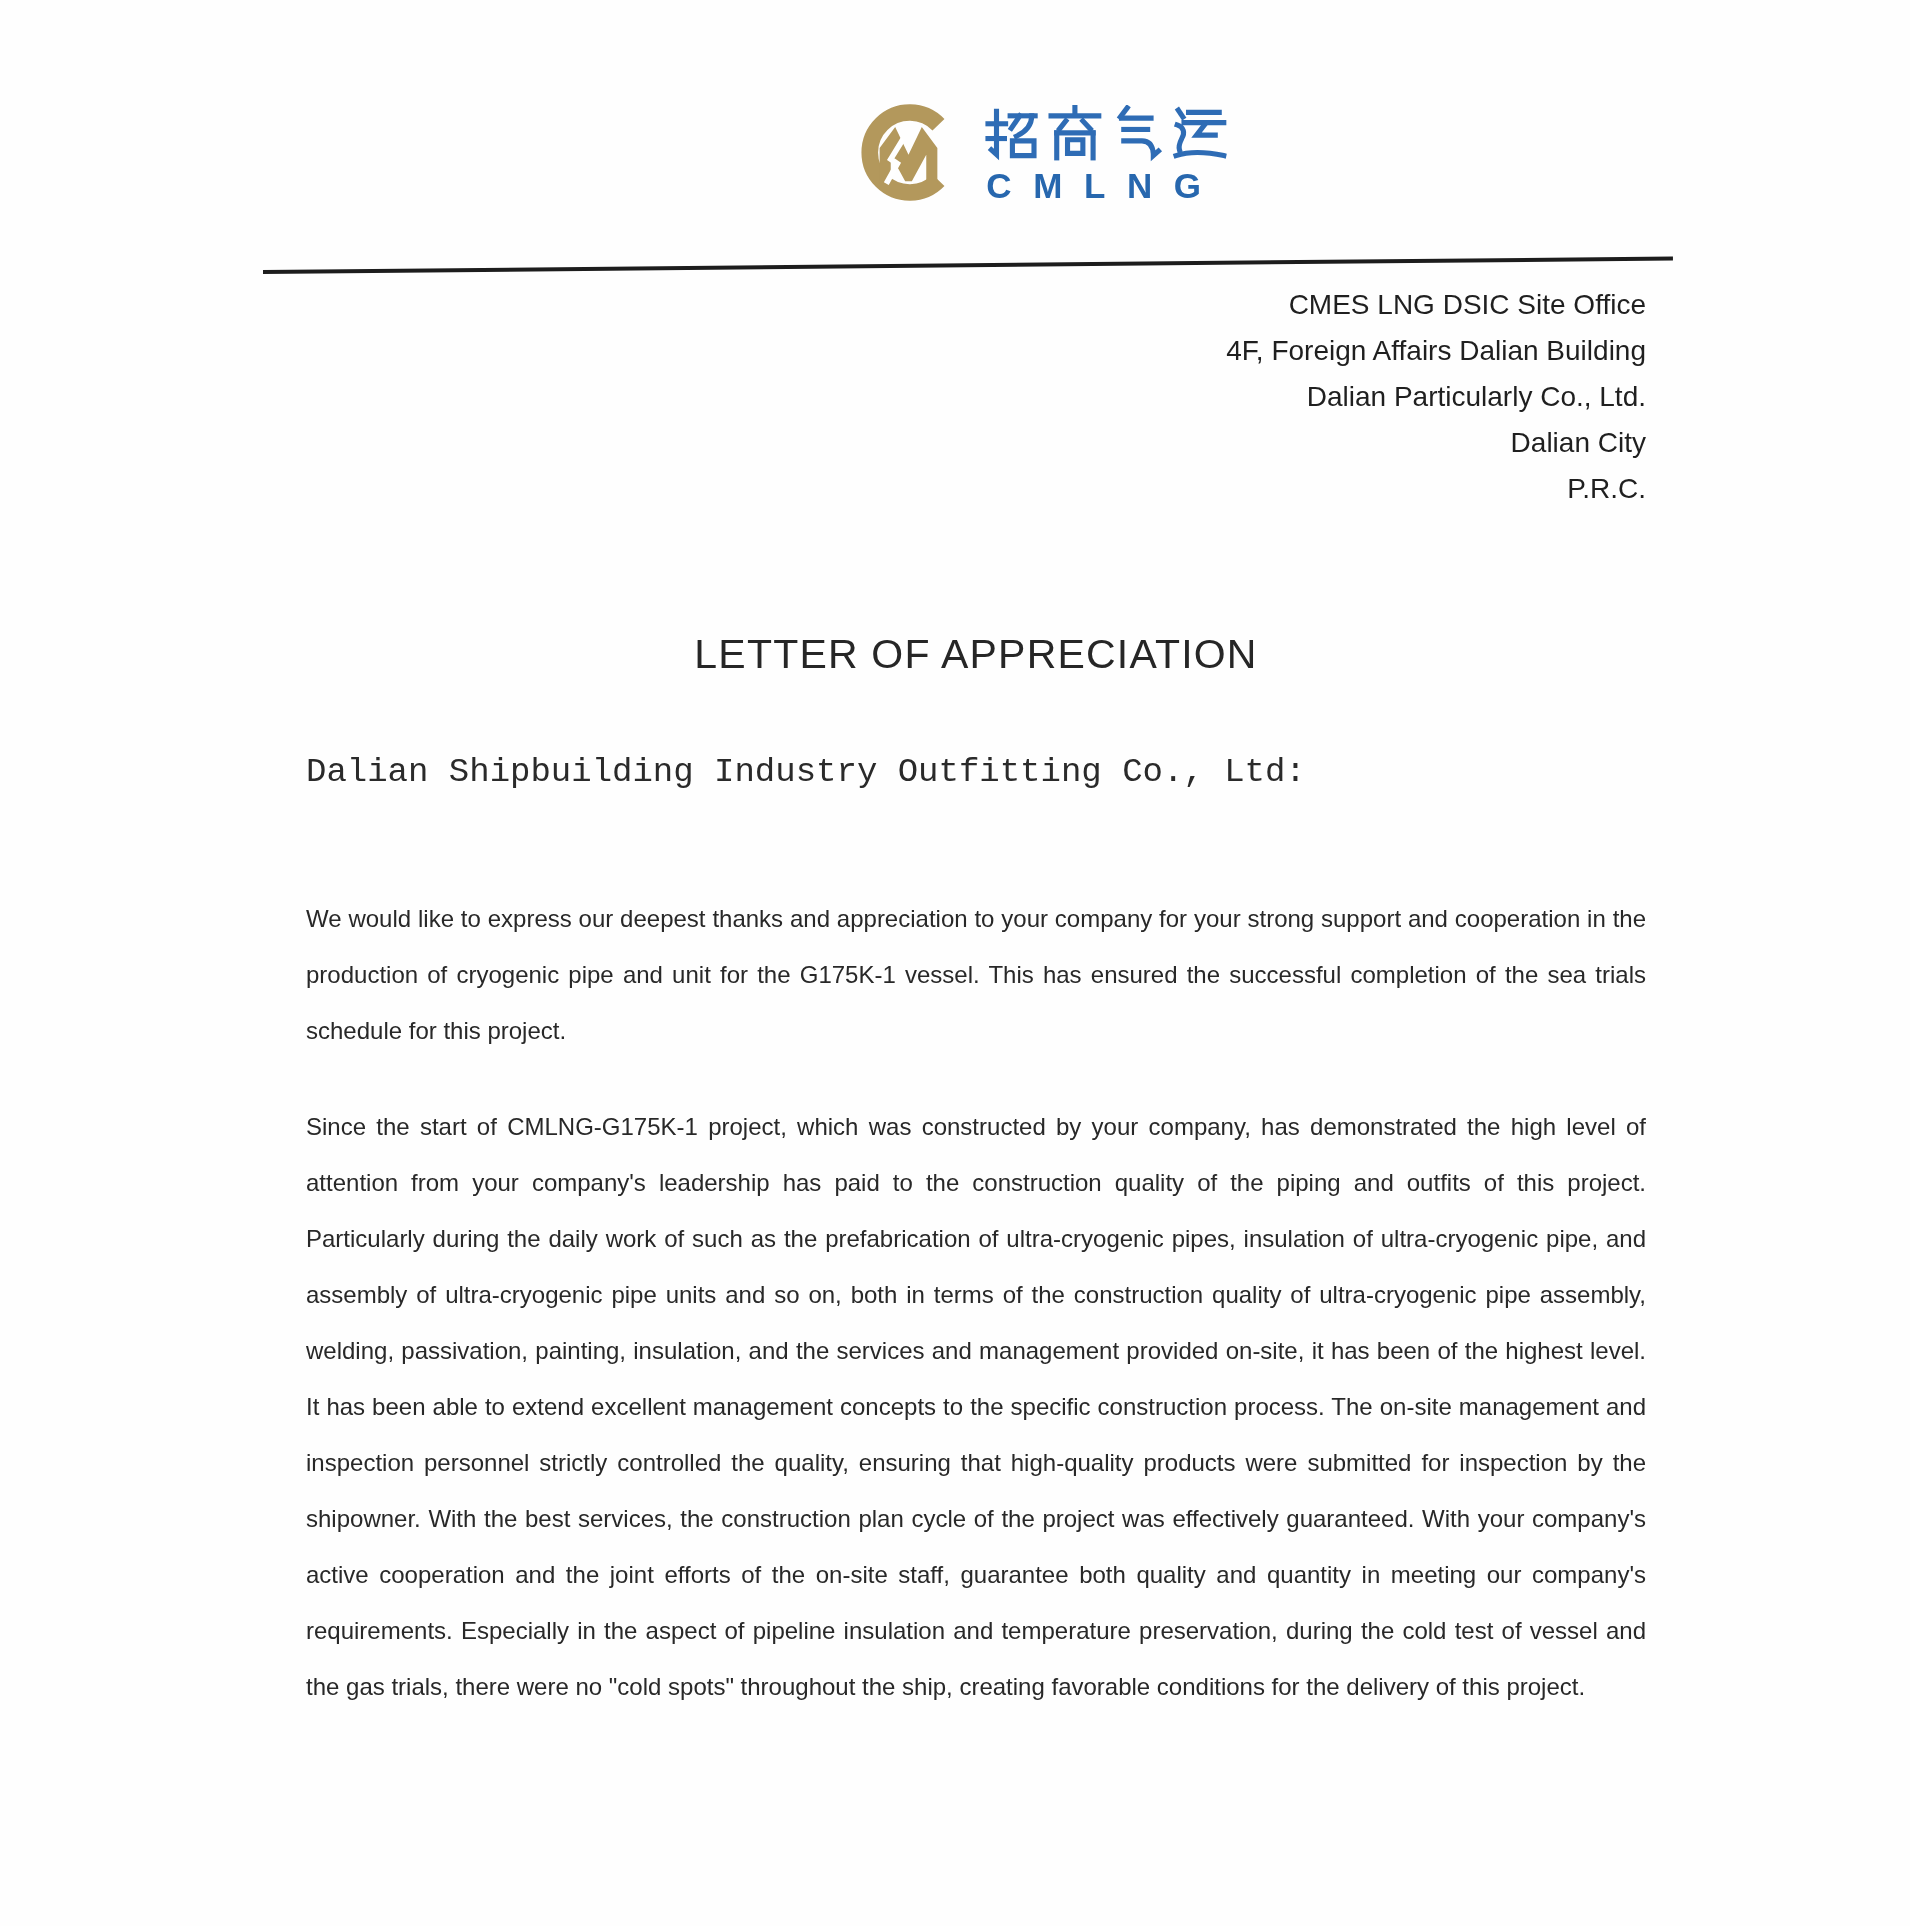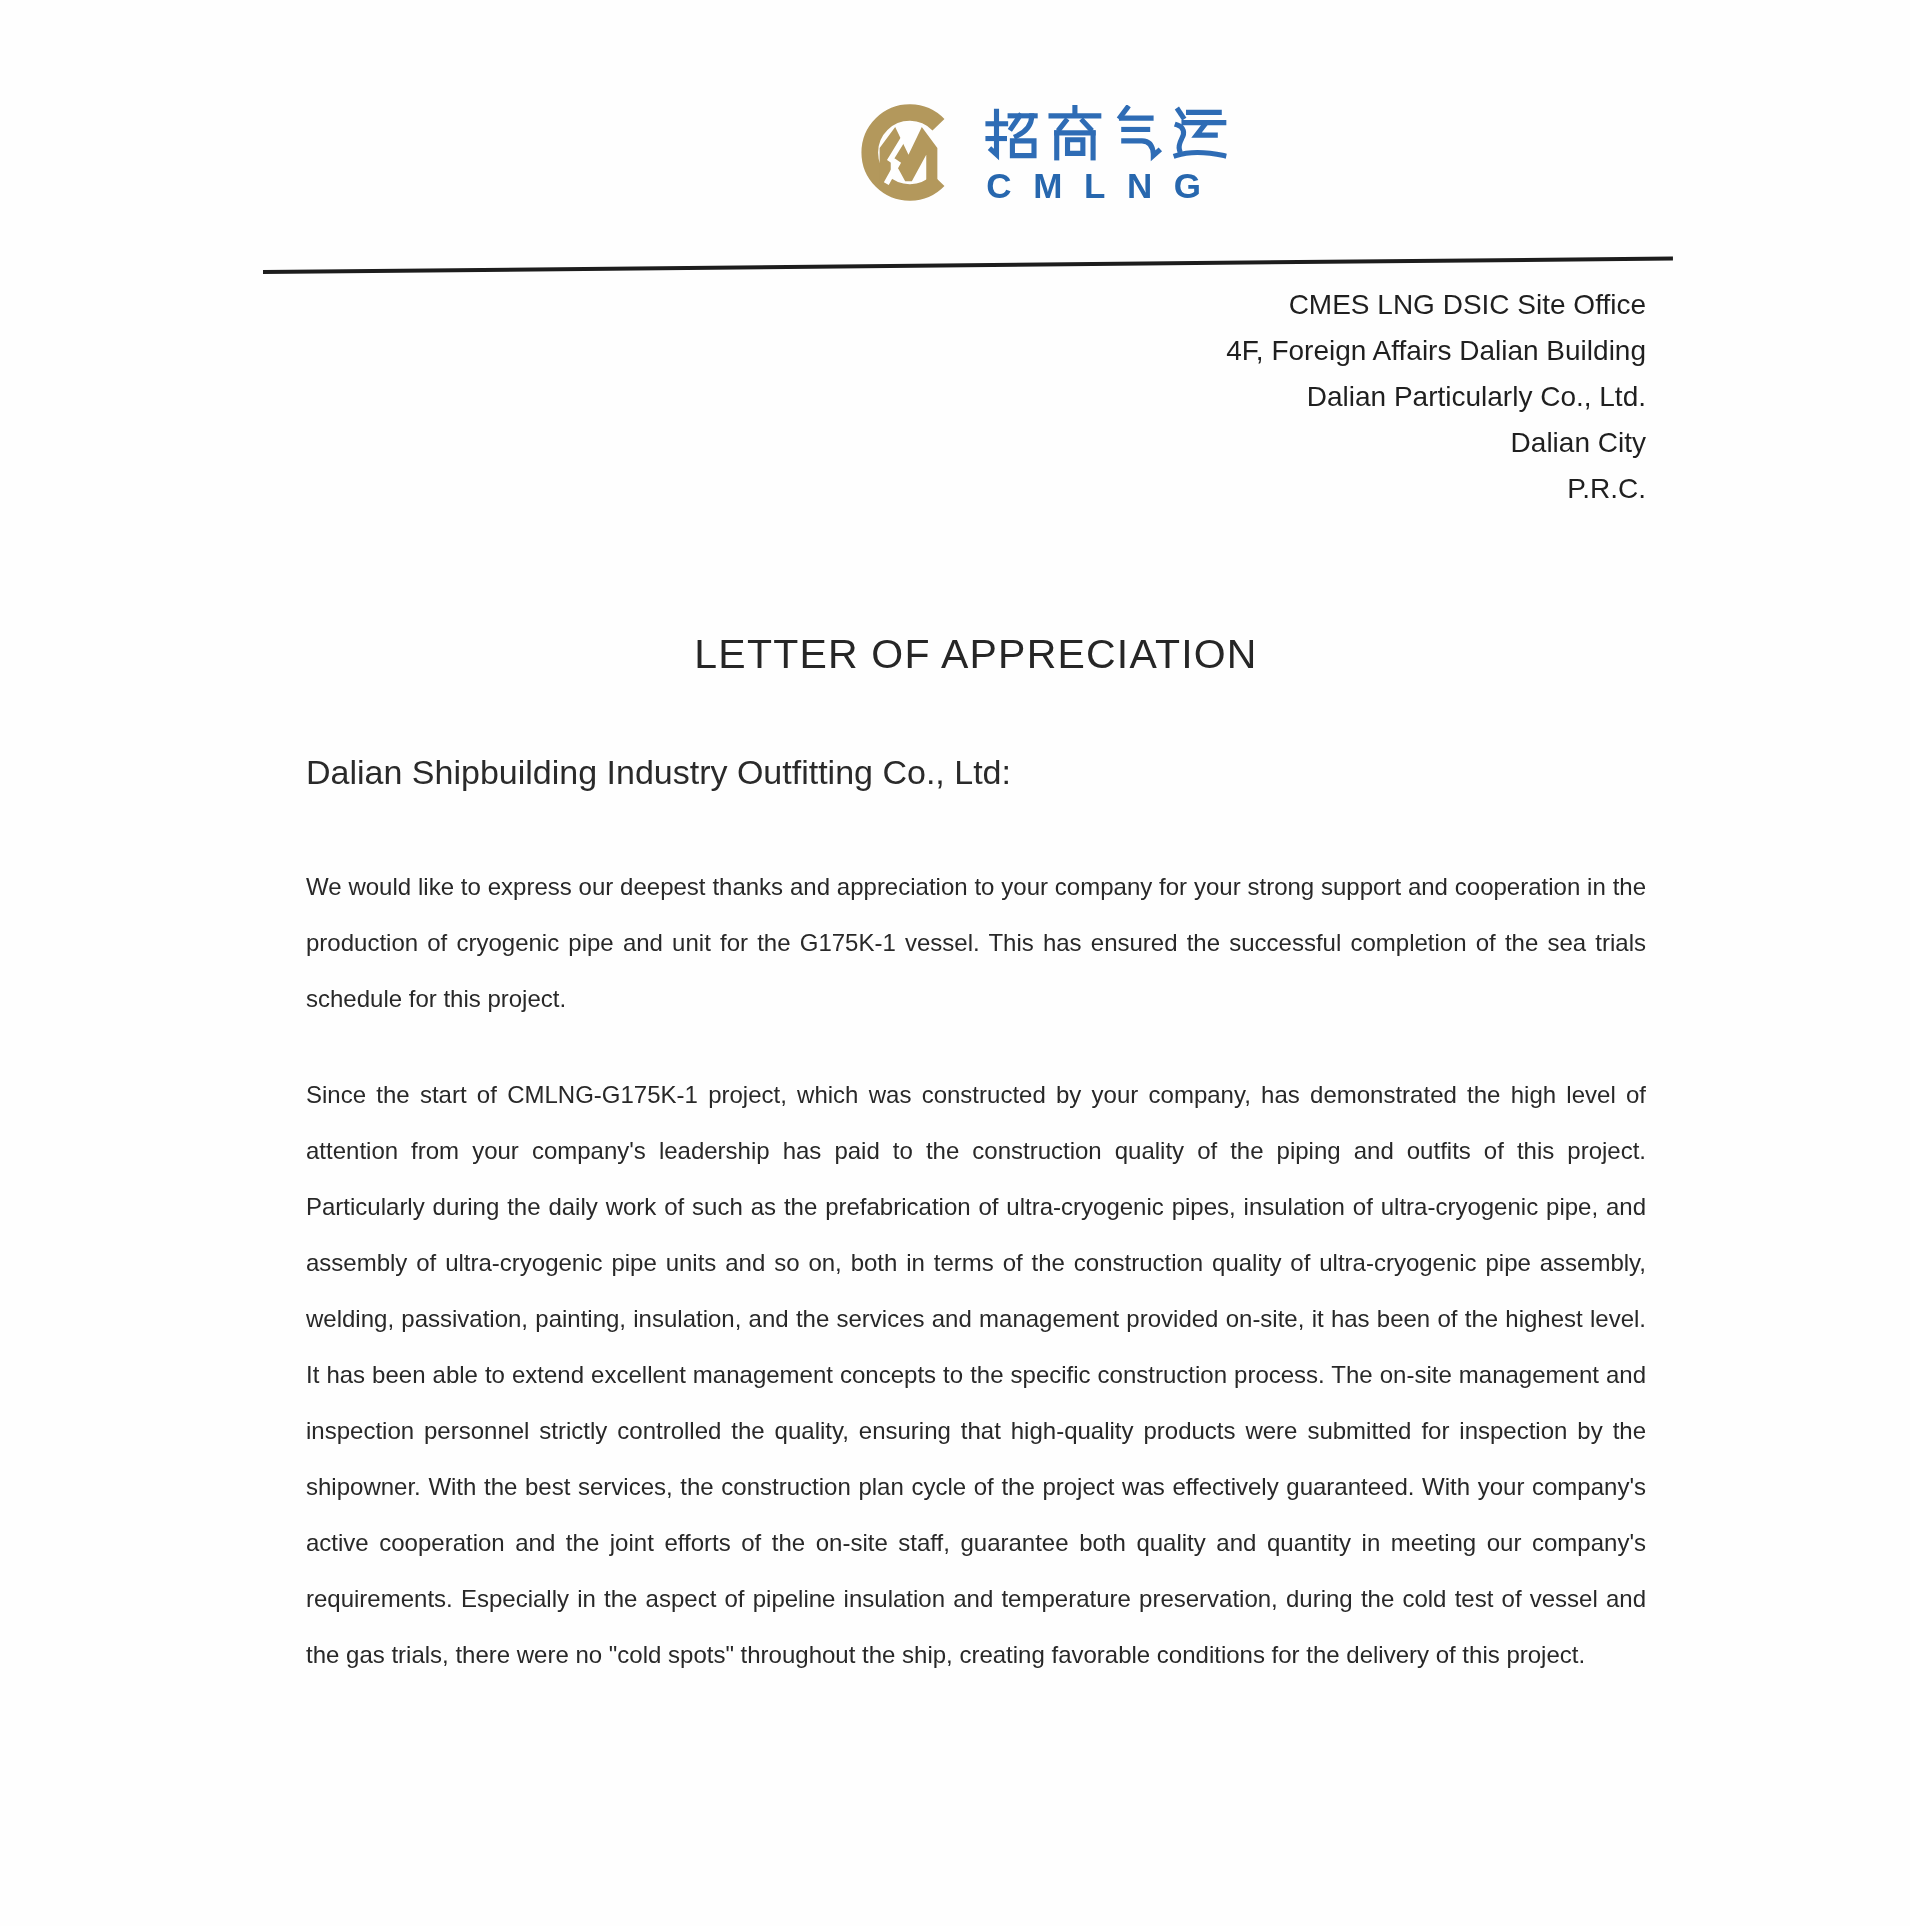--- a/index.html
+++ b/index.html
@@ -29,21 +29,21 @@
     position:absolute; top:282px; left:306px; width:1340px;
     text-align:right; font-size:28px; line-height:46px; color:#1f1f1f;
   }
   
   .title {
     position:absolute; top:631px; left:306px; width:1340px;
     text-align:center; font-size:41px; letter-spacing:1.2px; color:#262626;
   }
   
   .letter-body { position:absolute; top:749px; left:306px; width:1340px; }
-  .salutation { font-size:34px; line-height:46px; margin:0 0 64px 0; }
+  .salutation { font-size:34px; line-height:46px; margin:0 0 96px 0;font-family:Liberation Mono, monospace; }
   .para { font-size:24px; line-height:56px; text-align:justify; color:#282828; }
   .para.p1 { margin:0 0 40px 0; }
   .para.p2 { margin:0 0 77px 0; }
   svg path { vector-effect:none; }
 </style>
 </head>
 <body>
 
 <div class="page">
 

